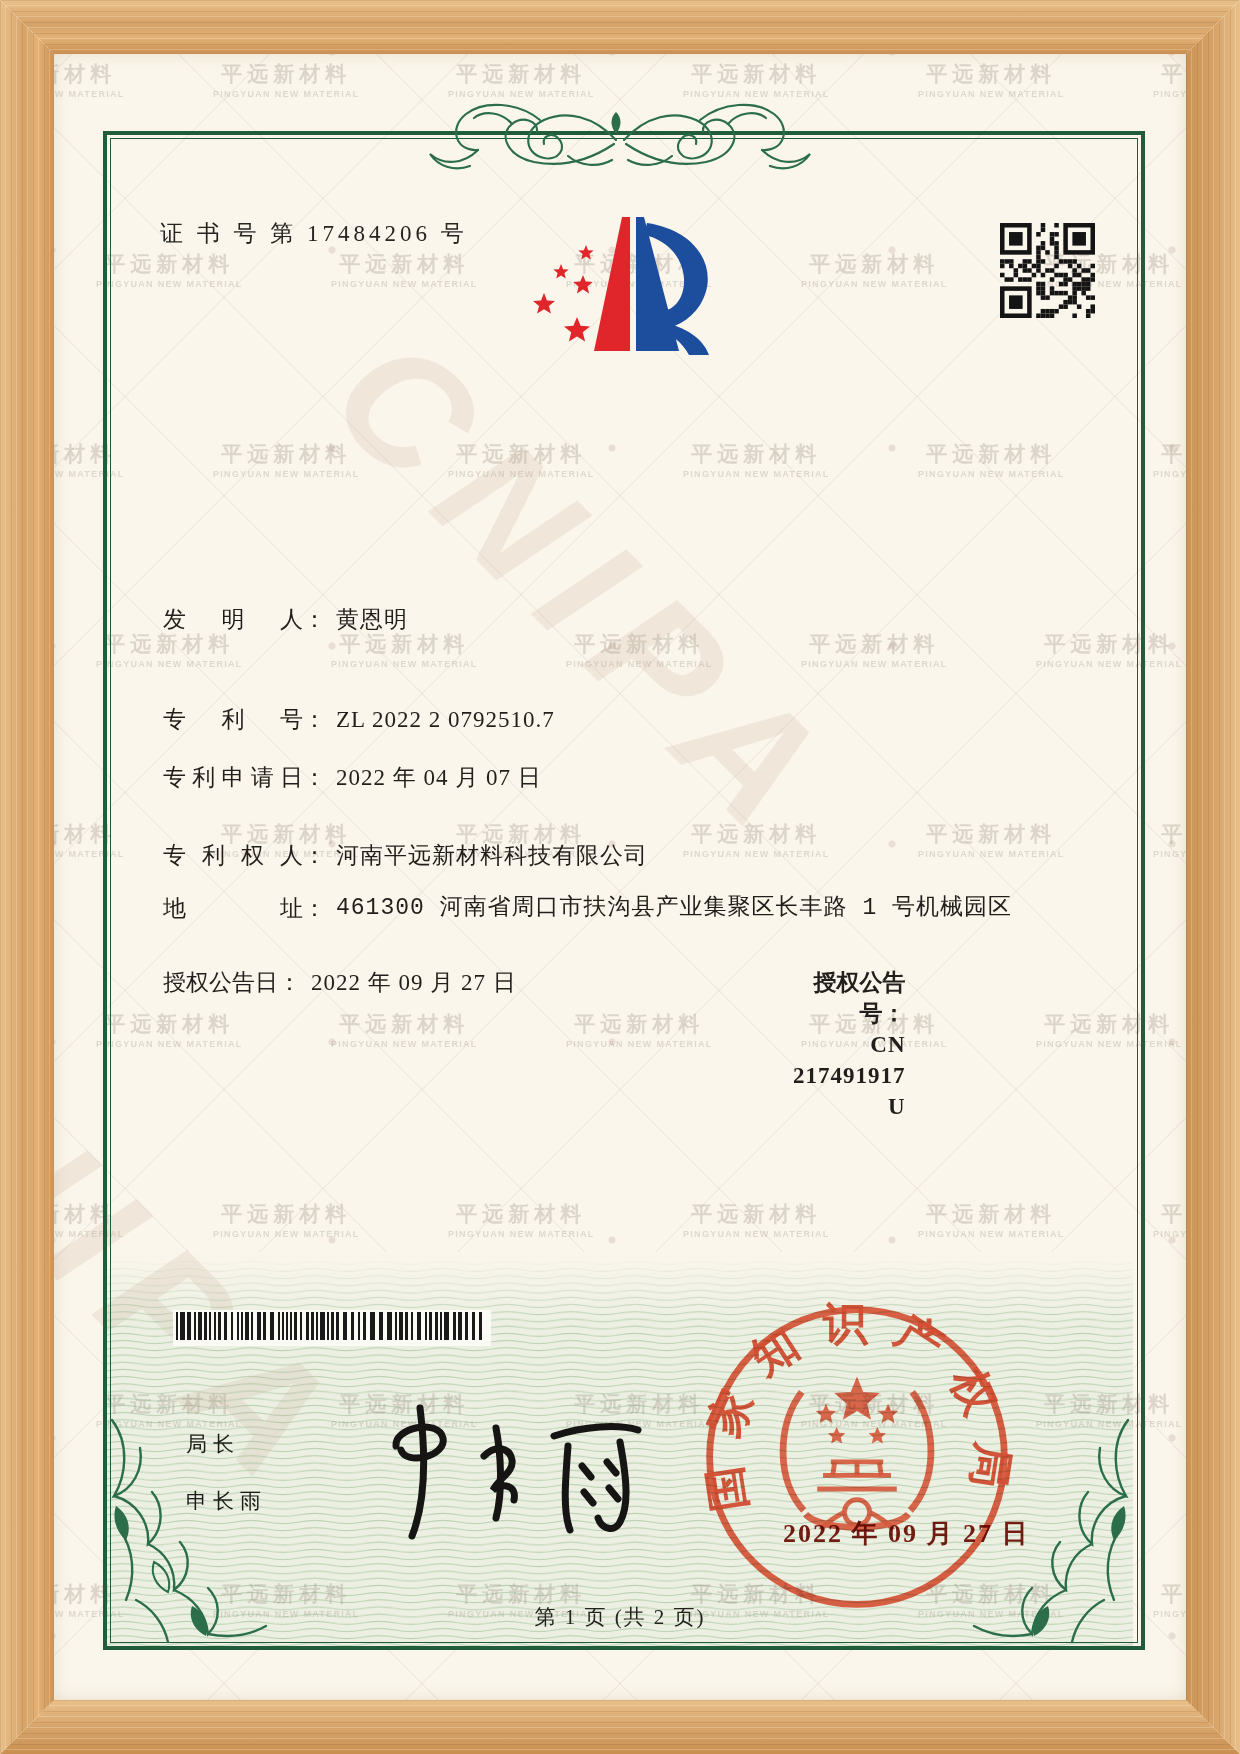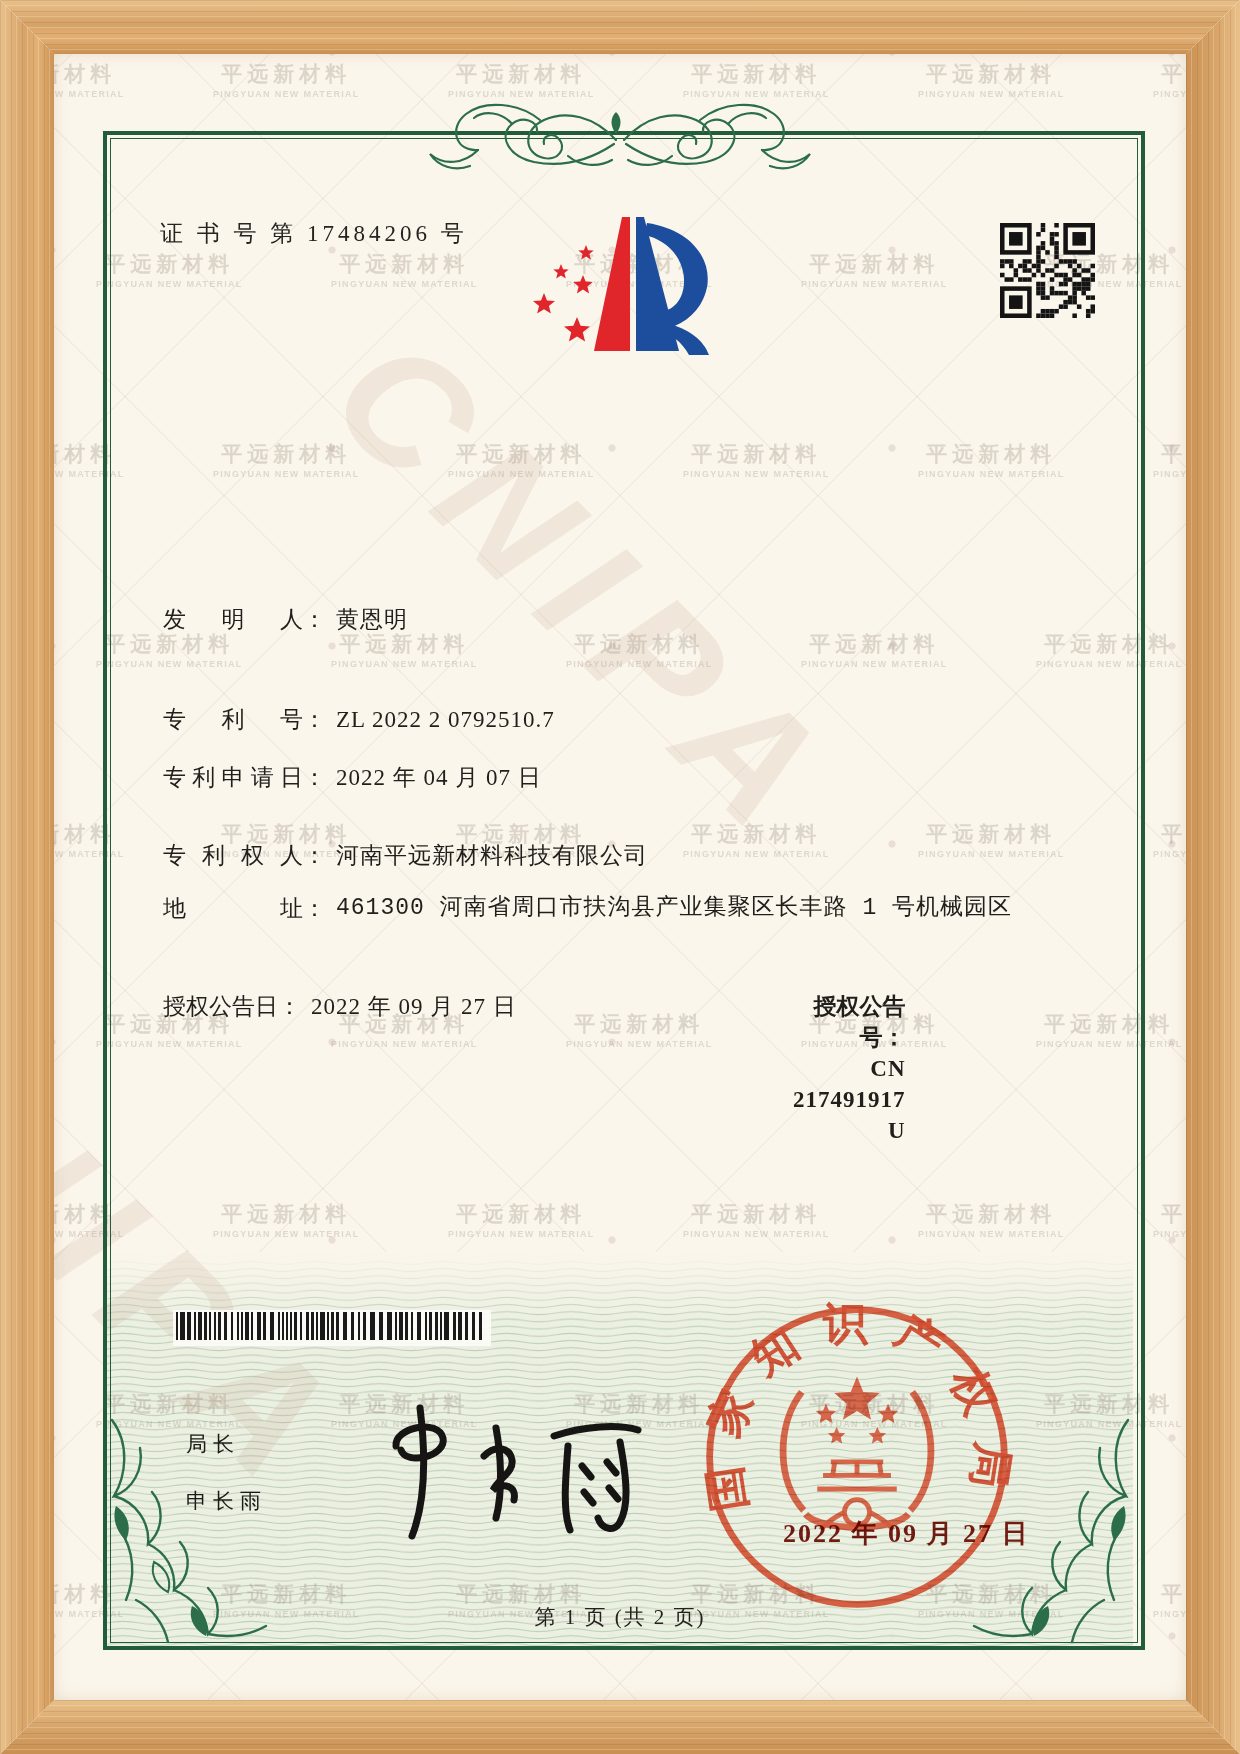--- a/index.html
+++ b/index.html
@@ -64,21 +64,21 @@
   .logo{position:absolute;left:498px;top:211px;}
   .qr{position:absolute;left:1000px;top:223px;}
   .title{position:absolute;left:0;right:0;top:376px;text-align:center;
          font-size:52px;font-weight:bold;letter-spacing:12px;color:#181612;}
 
   .frow{position:absolute;left:163px;font-size:23px;line-height:31px;color:#211f1b;}
   .flabel{display:inline-block;width:140px;text-align:justify;text-align-last:justify;vertical-align:top;}
   .fcolon{display:inline-block;vertical-align:top;}
   .fvalue{display:inline-block;margin-left:10px;vertical-align:top;letter-spacing:1px;}
   .row1{top:524px;} .row2{top:604px;} .row3{top:704px;} .row4{top:762px;}
-  .row5{top:840px;} .row6{top:893px;} .rowg{top:991px;text-align:right;}
+  .row5{top:840px;} .row6{top:893px;} .rowg{top:967px;text-align:right;}
   .addr .fvalue{max-width:700px;font-family:Liberation Mono, monospace;}
   .grant-no{position:absolute;left:620px;top:0;font-weight:bold;}
 
   .paras{position:absolute;left:163px;top:1020px;width:916px;font-size:23px;line-height:36.5px;
          text-align:justify;color:#26231e;}
   .paras p{margin:0;text-indent:2em;}
 
   .barcode{position:absolute;left:173px;top:1310px;background:rgba(253,252,247,.9);padding:2px 3px;}
   .signer{position:absolute;left:186px;font-family:"Liberation Sans","DejaVu Sans",sans-serif;
           font-size:21px;letter-spacing:6px;color:#1b1a17;}

